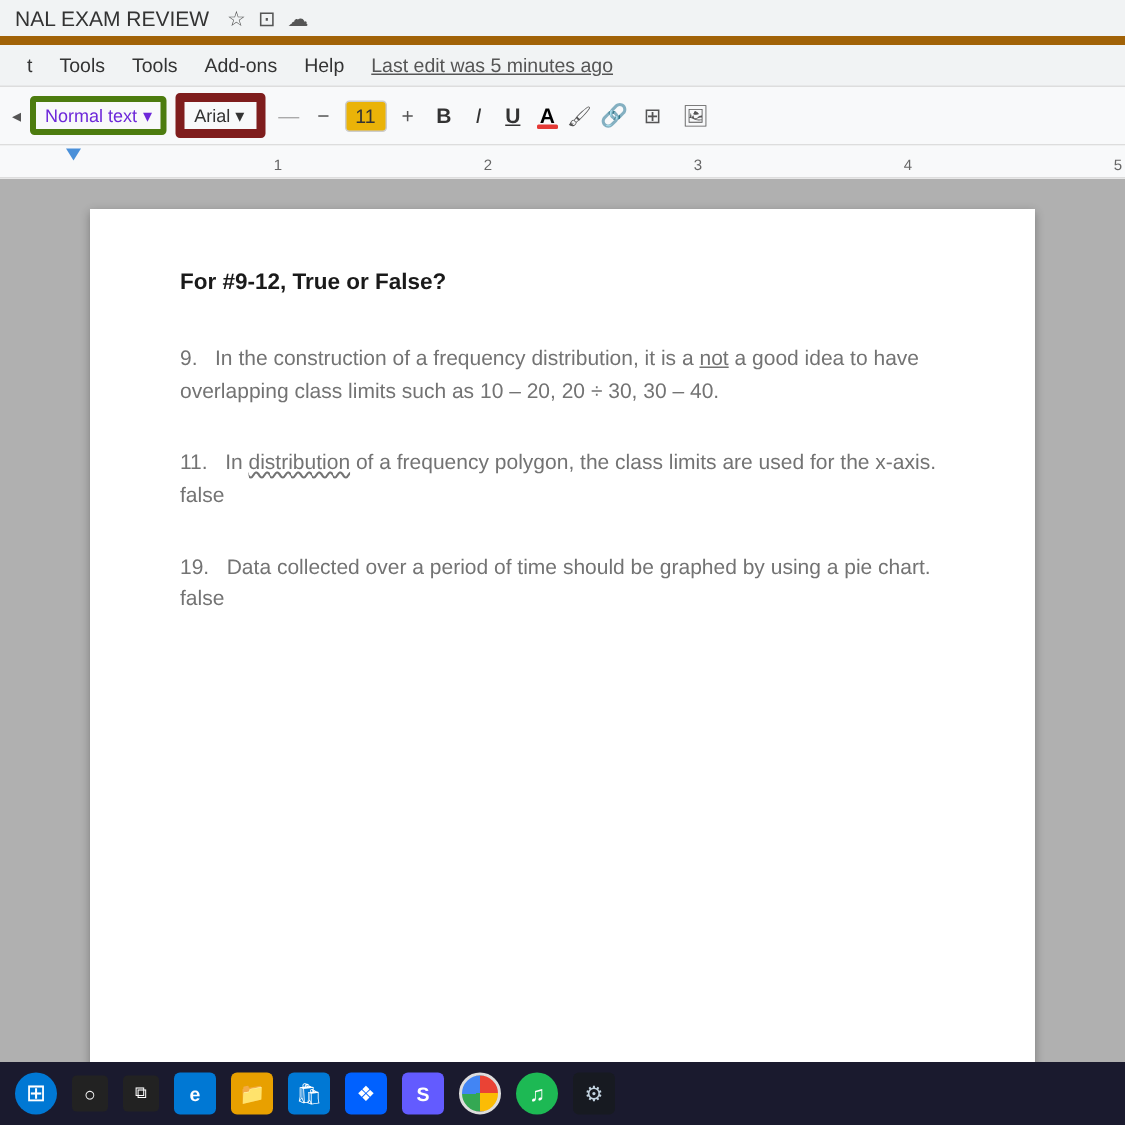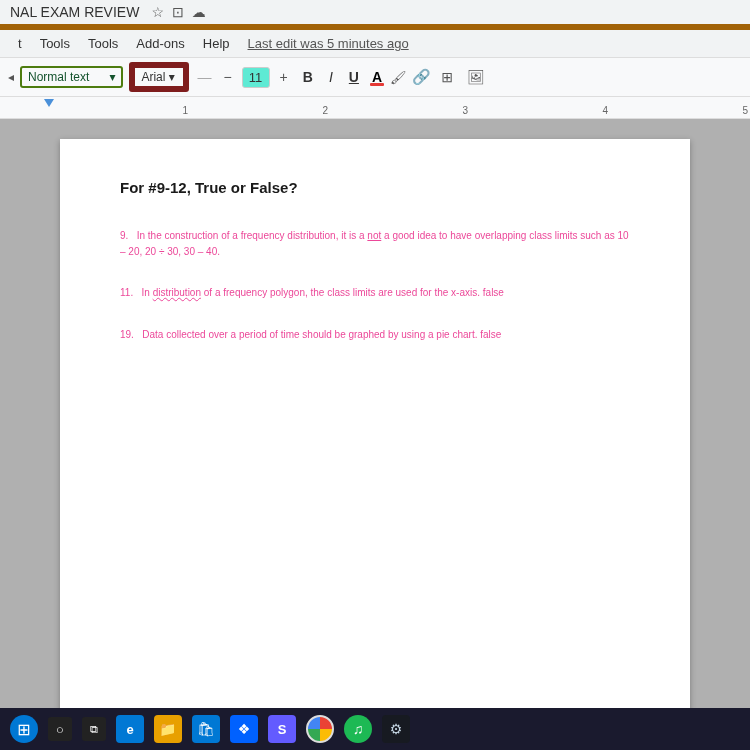--- a/index.html
+++ b/index.html
@@ -78,28 +78,28 @@
       border-bottom: 1px solid #ddd;
     }
 
     .toolbar-arrow {
       font-size: 12px;
       color: #555;
     }
 
     .style-selector {
       background: #f8f9fa;
-      border: 2px solid #4d7c0f;
+      border: 4px solid #4d7c0f;
       border-radius: 3px;
       padding: 2px 6px;
       font-size: 12px;
-      color: #14532d;
-      display: flex;
-      align-items: center;
-      gap: 20px;
+      color: #6d28d9;
+      display: flex;
+      align-items: center;
+      gap: 4px;
       cursor: pointer;
     }
 
     .font-selector {
       background: #f8f9fa;
       border: 6px solid #7f1d1d;
       border-radius: 3px;
       padding: 2px 6px;
       font-size: 12px;
       color: #333;
@@ -121,21 +121,21 @@
       cursor: pointer;
       padding: 2px 4px;
     }
 
     .font-size-val {
       font-size: 13px;
       color: #333;
       padding: 2px 4px;
       border: 1px solid #ccc;
       border-radius: 3px;
-      background: #5eead4;
+      background: #eab308;
       min-width: 28px;
       text-align: center;
     }
 
     .toolbar-btn {
       background: none;
       border: none;
       font-size: 14px;
       color: #333;
       cursor: pointer;
@@ -237,22 +237,22 @@
       font-weight: bold;
       color: #1a1a1a;
       margin-bottom: 32px;
     }
 
     .question-block {
       margin-bottom: 26px;
     }
 
     .question-text {
-      font-size: 10px;
-      color: #ec4899;
+      font-size: 14px;
+      color: #737373;
       line-height: 1.55;
     }
 
     .q-number {
       display: inline;
     }
 
     .underline-word {
       text-decoration: underline;
     }

